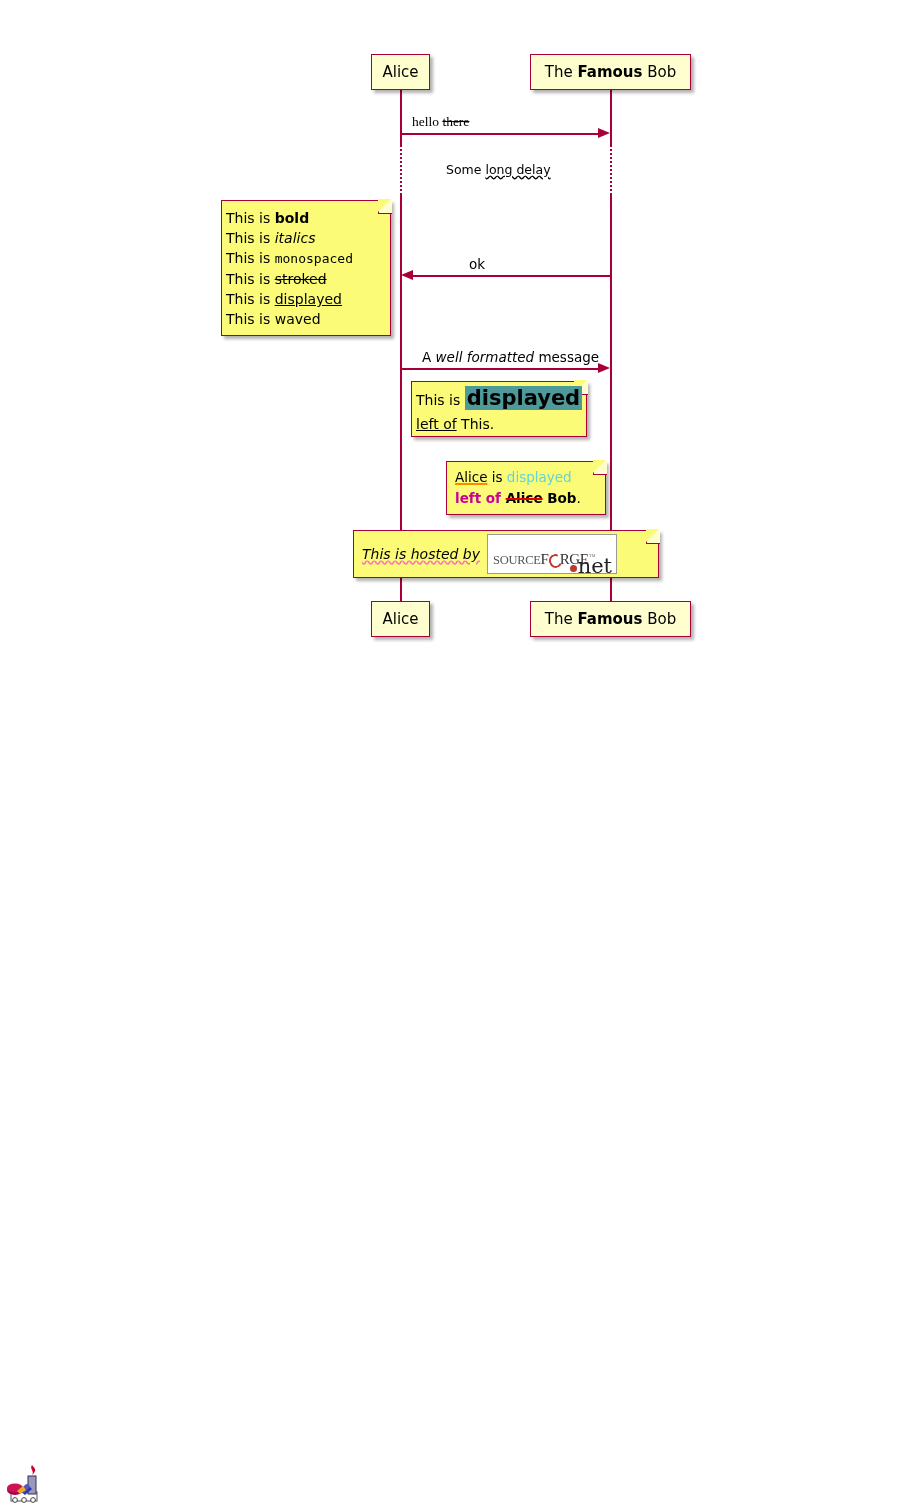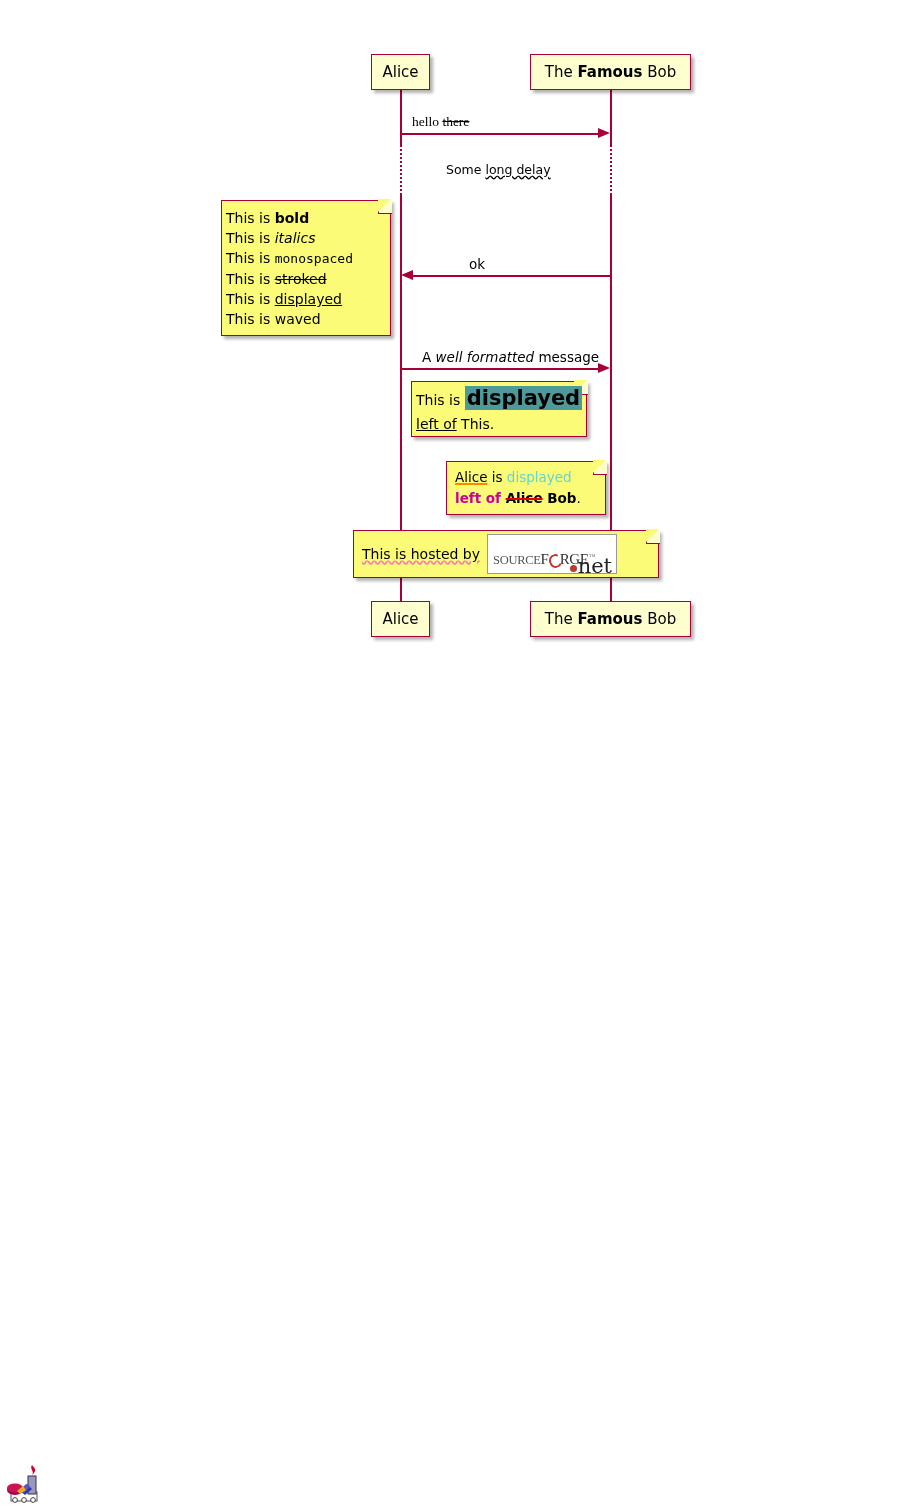--- a/index.html
+++ b/index.html
@@ -136,20 +136,21 @@
   .fmt-mono { font-family: "DejaVu Sans Mono", monospace; font-size: 13px; }
   .fmt-stroke { text-decoration: line-through; }
   .fmt-underline { text-decoration: underline; }
   .fmt-wave {
     text-decoration-style: wavy;
   }
   .fmt-wave-pink {
     text-decoration: underline;
     text-decoration-style: wavy;
     text-decoration-color: #FF66CC;
+    font-style: italic;
   }
   .hl-teal {
     background: #4E9A9A;
     font-weight: bold;
     font-size: 21px;
     padding: 0 2px;
   }
   .col-cyan { color: #5FD6D6; }
   .col-magenta { color: #CC0099; font-weight: bold; }
   .u-orange {

